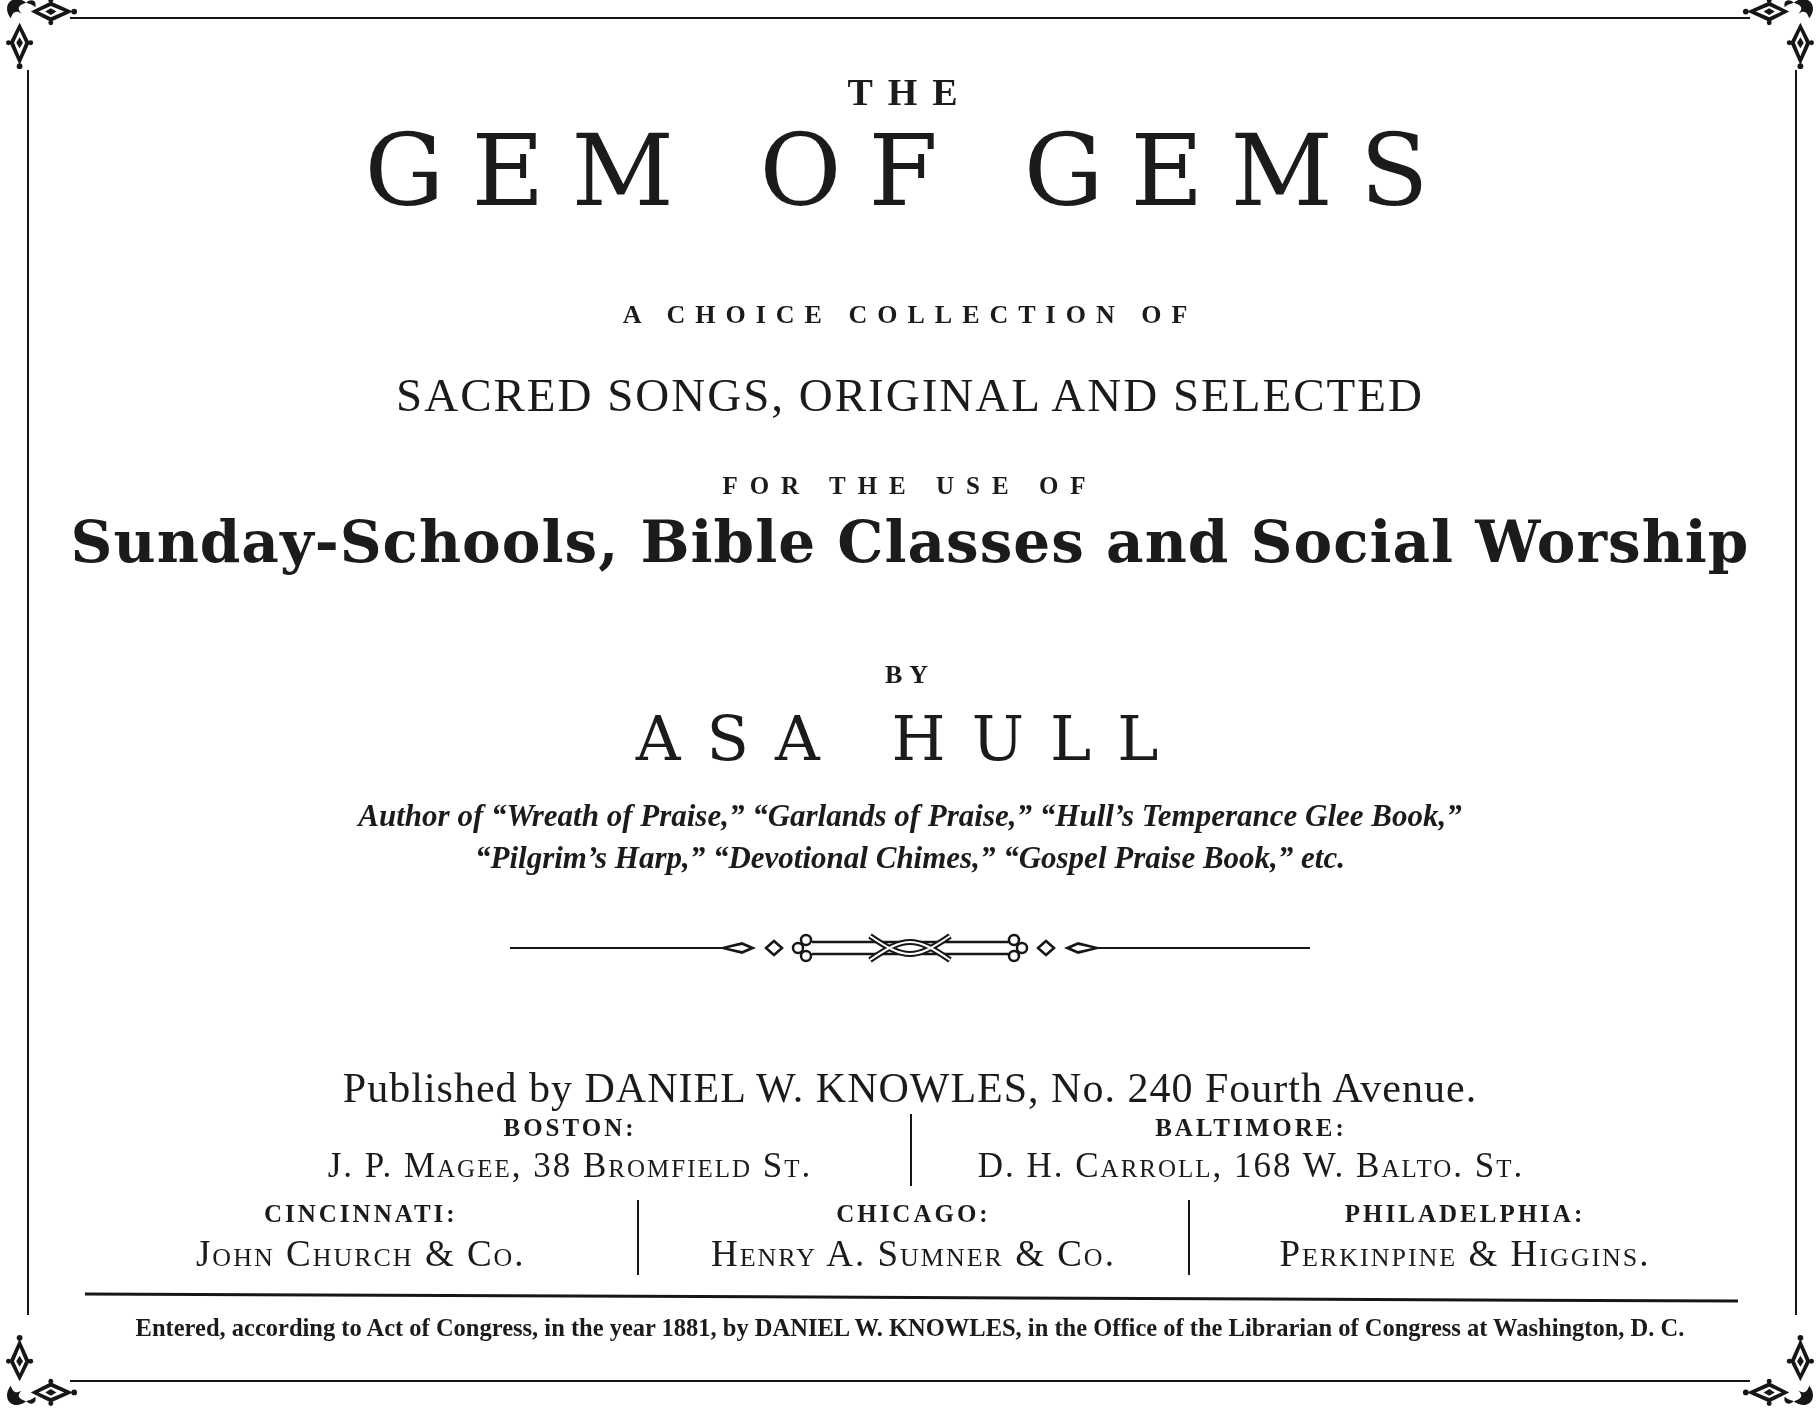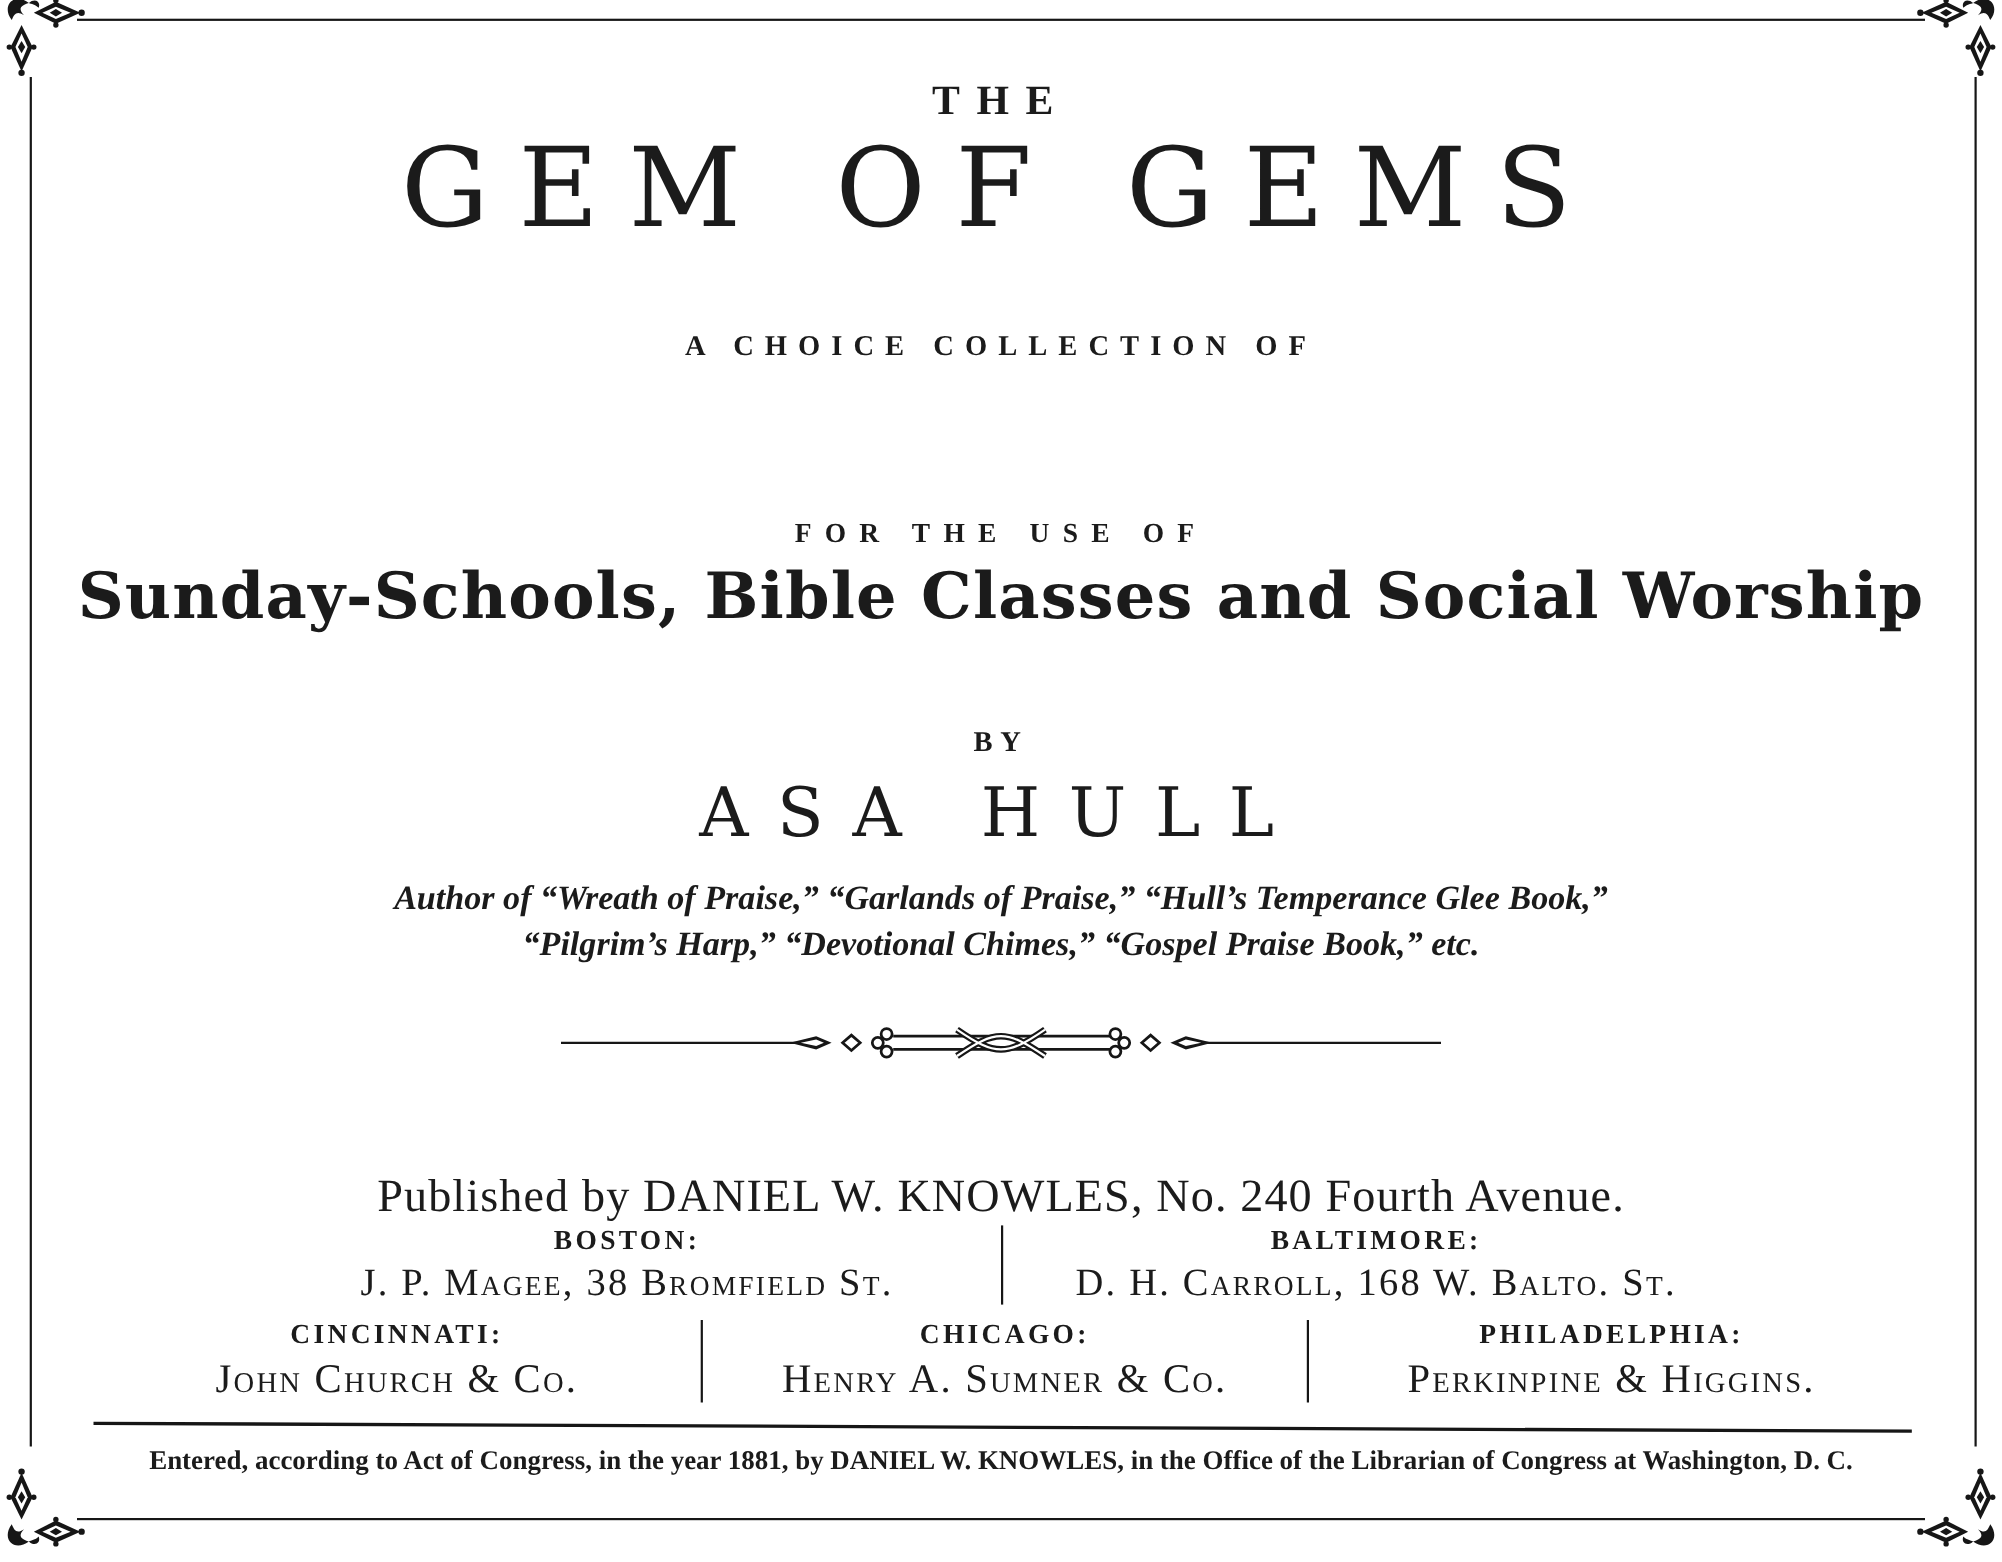--- a/index.html
+++ b/index.html
@@ -108,20 +108,21 @@
   </div>
   <div class="corner c-br">
     <svg viewBox="0 0 70 70">
         <use href="#fleuron"></use>
       </svg>
   </div>
 
   <div class="cline kicker">THE</div>
   <h1 class="cline main-title" style="margin:0">GEM OF GEMS</h1>
   <div class="cline collection">A CHOICE COLLECTION OF</div>
+  <div class="cline contents">SACRED SONGS, ORIGINAL AND SELECTED</div>
   <div class="cline purpose">FOR THE USE OF</div>
   <div class="cline audience">Sunday-Schools, Bible Classes and Social Worship</div>
 
   <div class="cline bylabel">BY</div>
   <div class="cline author-name">ASA HULL</div>
   <div class="cline credits credits-1">Author of “Wreath of Praise,” “Garlands of Praise,” “Hull’s Temperance Glee Book,”</div>
   <div class="cline credits credits-2">“Pilgrim’s Harp,” “Devotional Chimes,” “Gospel Praise Book,” etc.</div>
 
   <div class="mid-divider">
     <svg width="800" height="40" viewBox="0 0 800 40">

